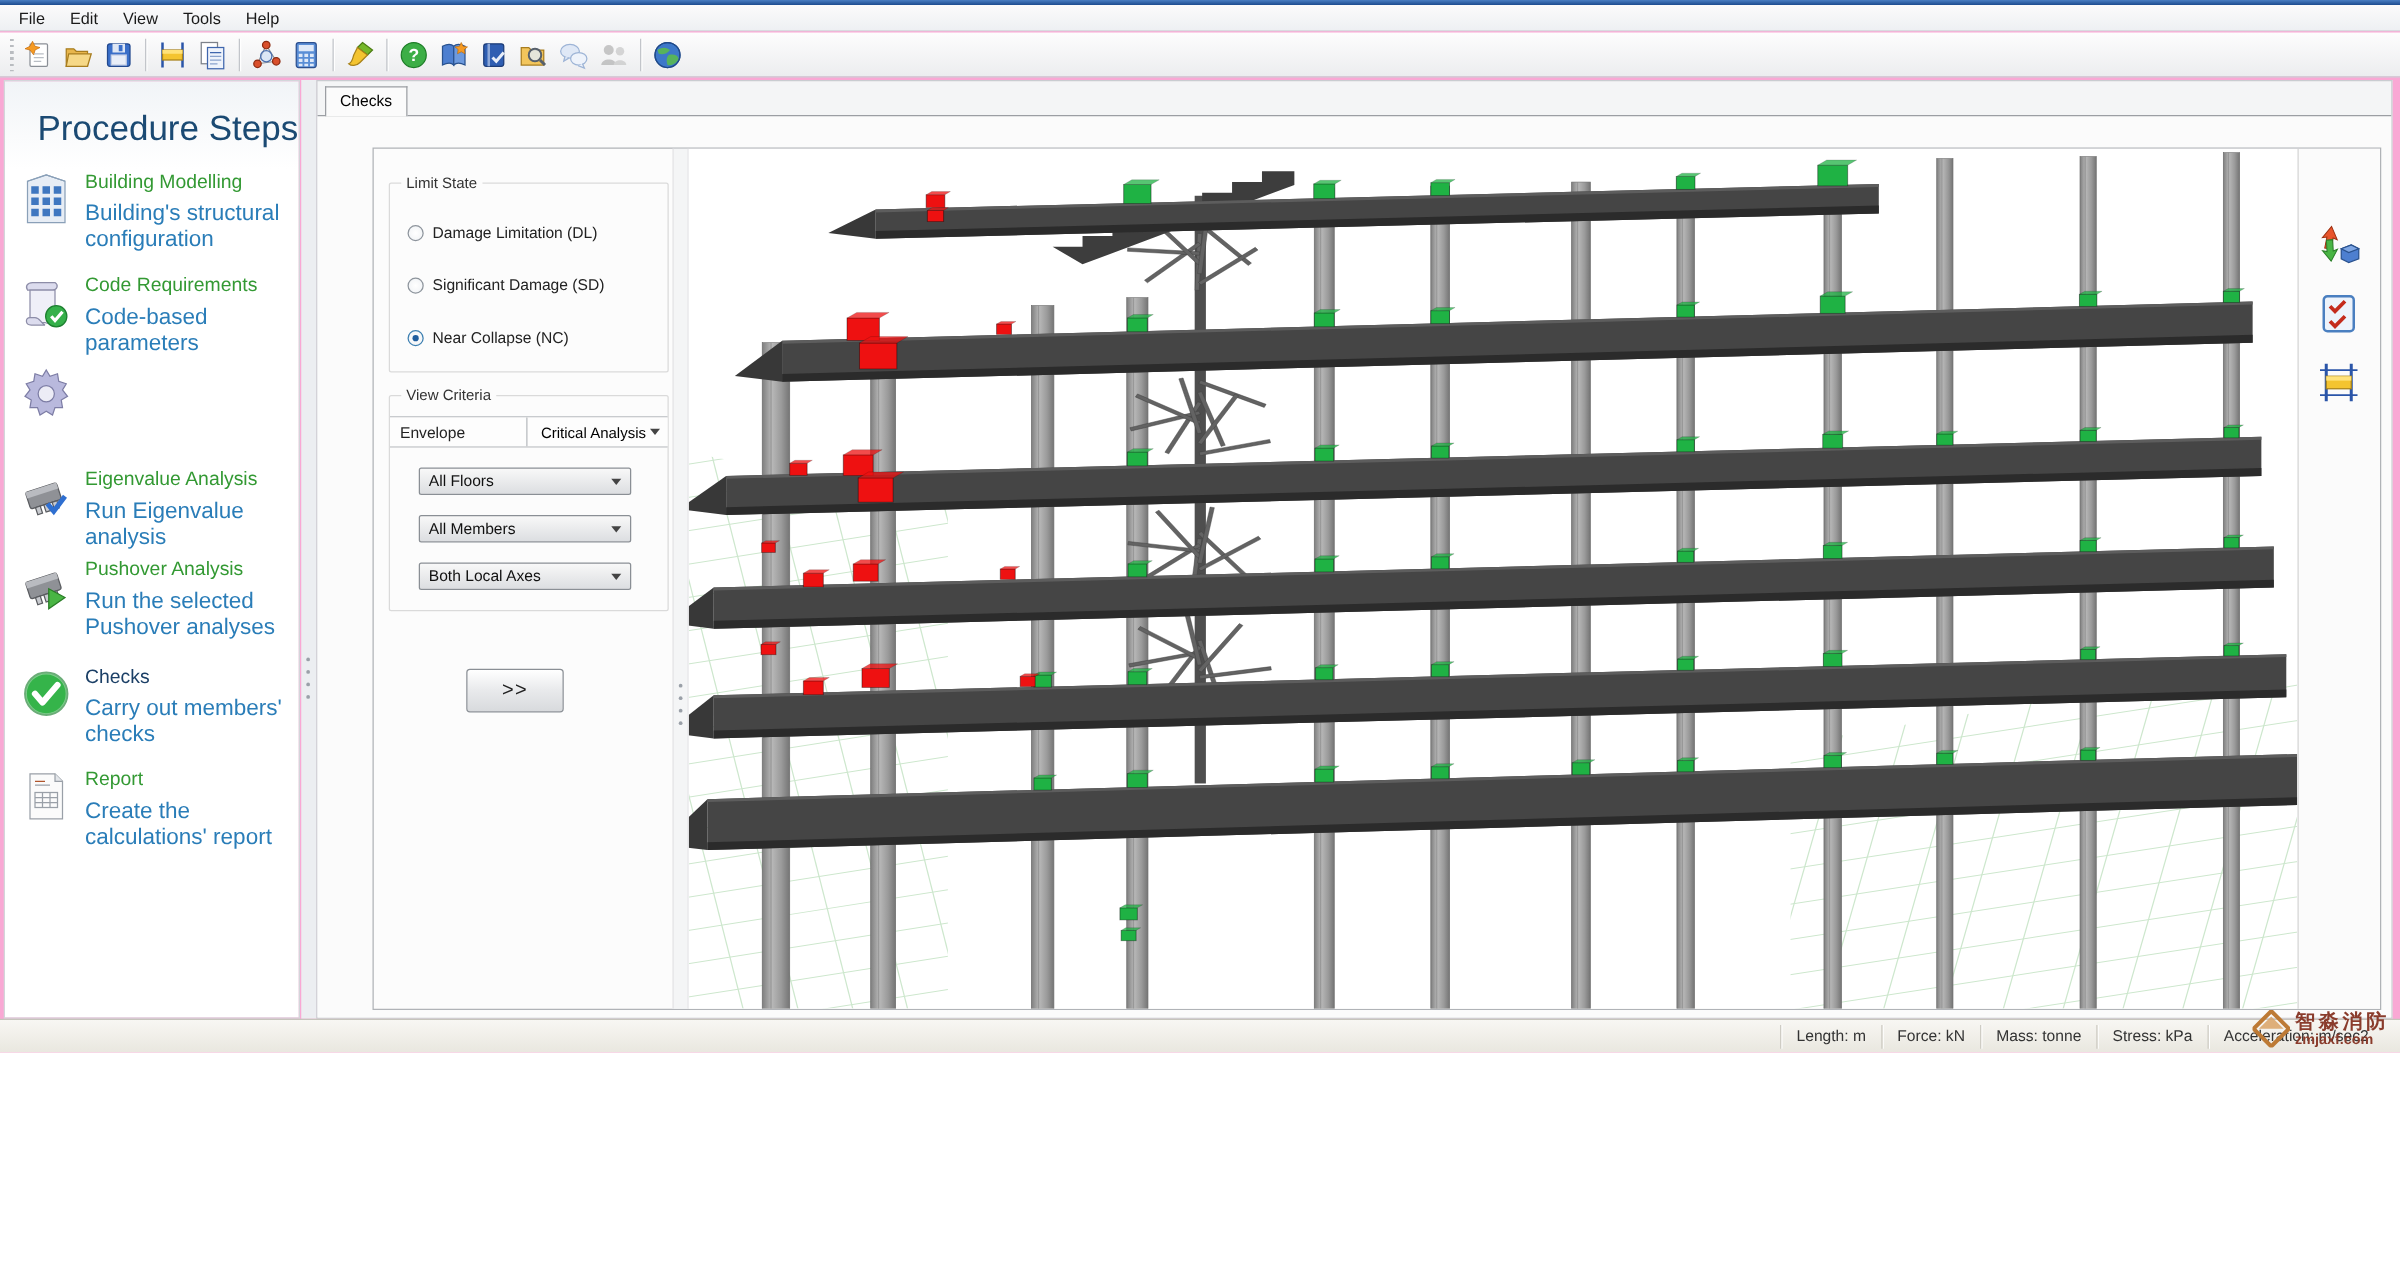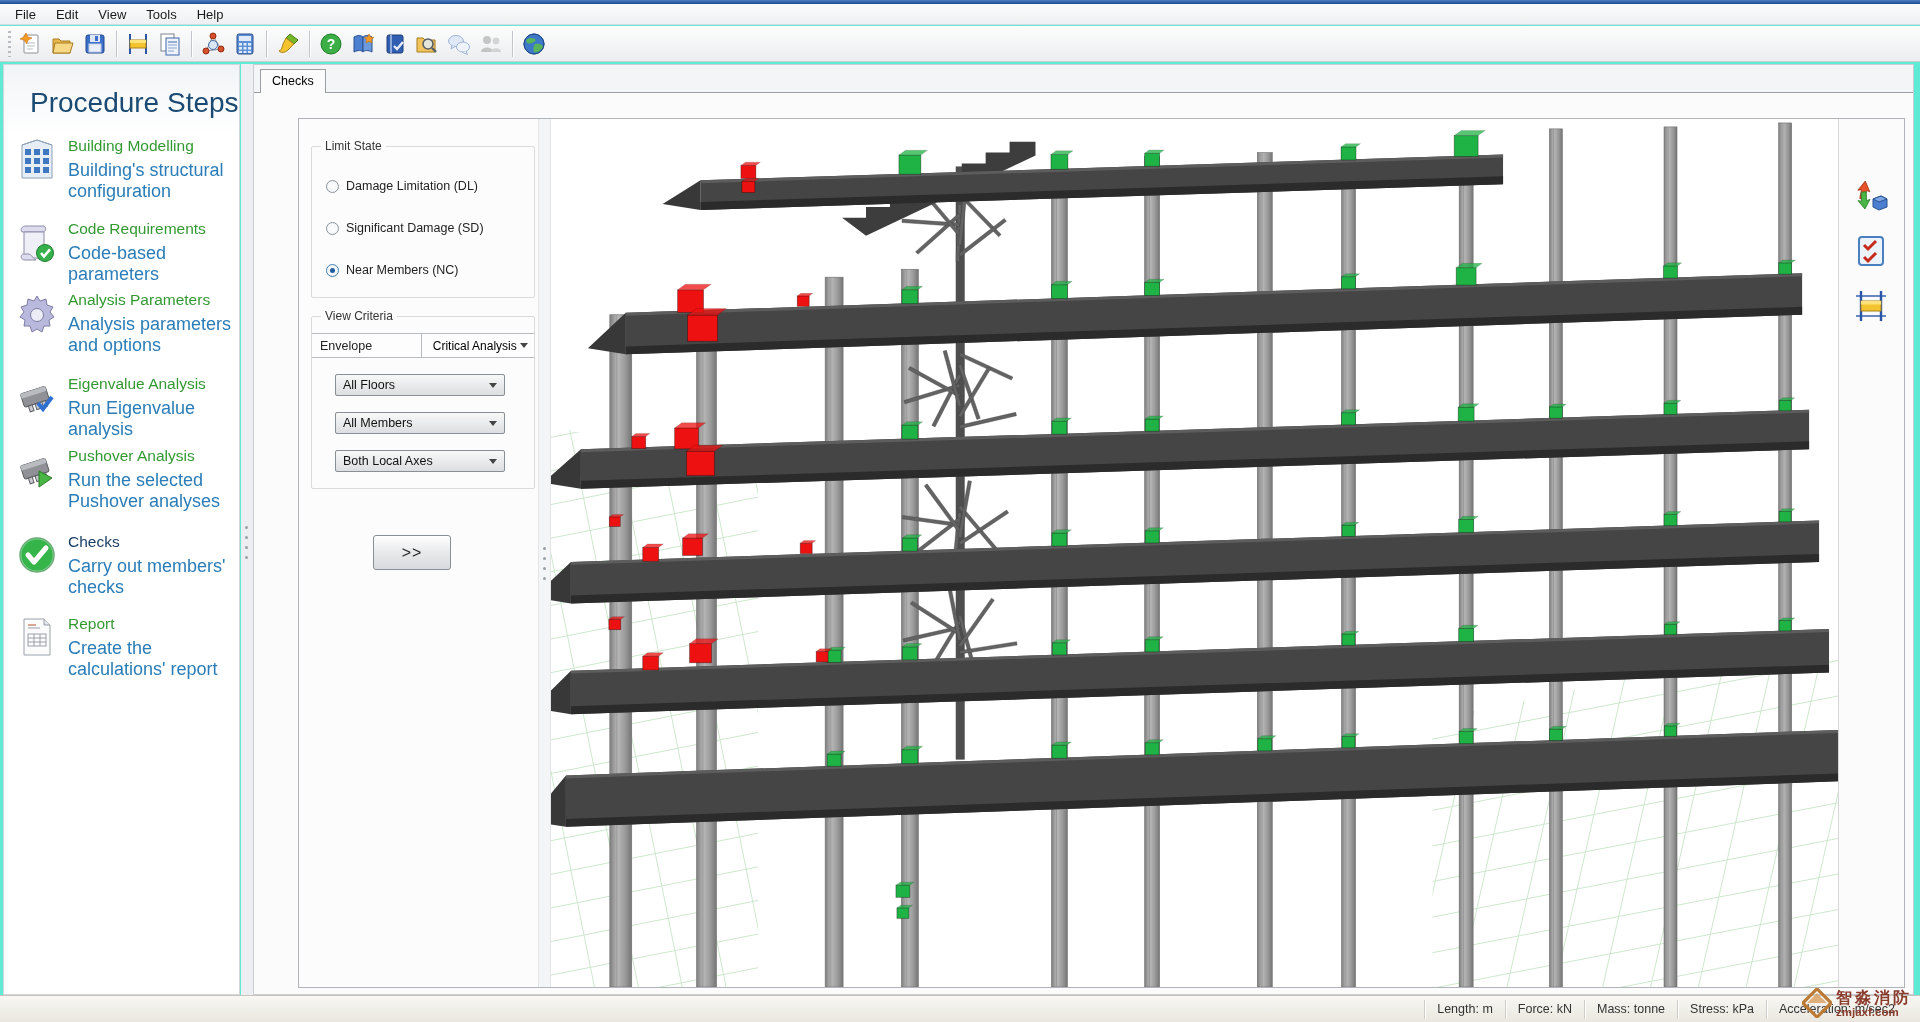--- a/index.html
+++ b/index.html
@@ -1,17 +1,17 @@
 <!DOCTYPE html>
 <html><head>
 <meta charset="utf-8">
 <style>
   * { margin:0; padding:0; box-sizing:border-box; }
   html,body { width:1920px; height:1022px; font-family:"Liberation Sans", sans-serif; }
-  #app { position:relative; width:1920px; height:1022px; background:#5eead4; overflow:hidden; }
+  #app { position:relative; width:1920px; height:842px; background:#f9a8d4; overflow:hidden; }
 
   
   .title-edge { position:absolute; top:0; left:0; right:0; height:4px;
     background:linear-gradient(#4a7ec2,#1d4c8f); }
   .menubar { position:absolute; top:4px; left:0; right:0; height:21px;
     background:linear-gradient(#fbfbfb,#eef0f3); border-bottom:1px solid #d8dbdf;
     display:flex; align-items:center; padding-left:5px; font-size:13px; color:#1a1a1a; }
   .menu-item { padding:2px 10px; cursor:default; }
   .toolbar { position:absolute; top:26px; left:0; right:0; height:36px;
     background:linear-gradient(#fdfdfd,#ecedef); border-bottom:1px solid #ccd0d5;
@@ -290,24 +290,20 @@
 
     <div class="step" style="top:224px">
       <span class="ic">
           <svg width="42" height="44" viewBox="0 0 42 44">
             <g fill="#b9b9dd" stroke="#7d7da5">
               <path d="M21 5 l3 5 6 -2 1 6 6 2 -3 5 4 5 -5 3 1 6 -6 0 -2 6 -5 -3 -5 3 -2 -6 -6 0 1 -6 -5 -3 4 -5 -3 -5 6 -2 1 -6 6 2 Z"></path>
             </g>
             <circle cx="21" cy="24" r="6.5" fill="#ececf6" stroke="#7d7da5"></circle>
           </svg>
         </span>
-      <span class="txt">
-          <div class="t">Analysis Parameters</div>
-          <div class="s">Analysis parameters and options</div>
-        </span>
     </div>
 
     <div class="step" style="top:308px">
       <span class="ic">
           <svg width="42" height="44" viewBox="0 0 42 44">
             <g transform="rotate(-18 21 22)">
               <rect x="6" y="14" width="26" height="14" rx="2" fill="#8f9196" stroke="#5a5c60"></rect>
               <rect x="6" y="14" width="26" height="5" fill="#b9bbc0"></rect>
               <g fill="#c8cacf" stroke="#5a5c60">
                 <rect x="10" y="28" width="4" height="6"></rect>
@@ -404,21 +400,21 @@
             <div class="radio-row" style="top:32px">
               <span class="rb"></span>
               <span class="rl">Damage Limitation (DL)</span>
             </div>
             <div class="radio-row" style="top:74px">
               <span class="rb"></span>
               <span class="rl">Significant Damage (SD)</span>
             </div>
             <div class="radio-row active" style="top:116px">
               <span class="rb"></span>
-              <span class="rl">Near Members (NC)</span>
+              <span class="rl">Near Collapse (NC)</span>
             </div>
           </div>
 
           <div class="groupbox gb2">
             <span class="gb-label">View Criteria</span>
             <div class="env-row">
               <div class="env-cell">Envelope</div>
               <div class="env-combo">
                 <span style="font-size:12px;">Critical Analysis</span>
                 <span class="caret"></span>

